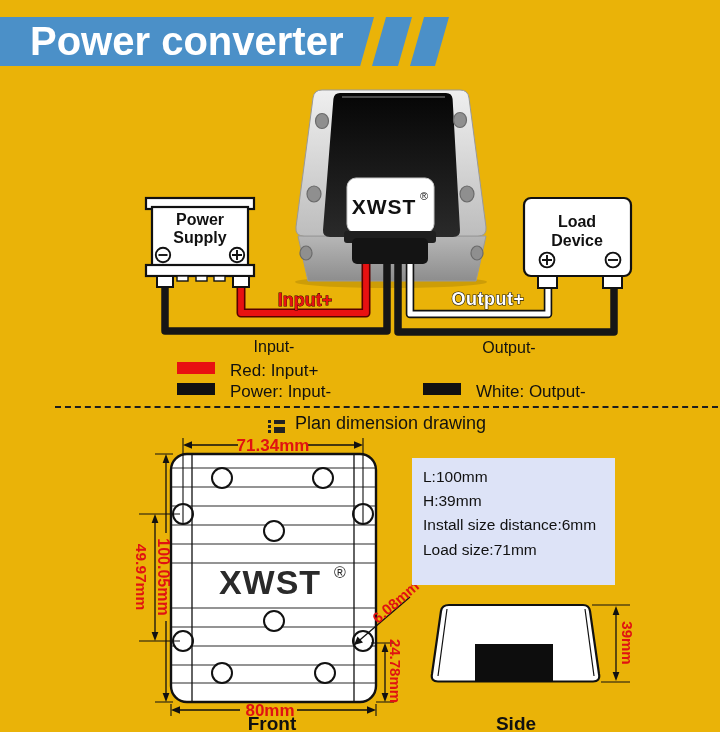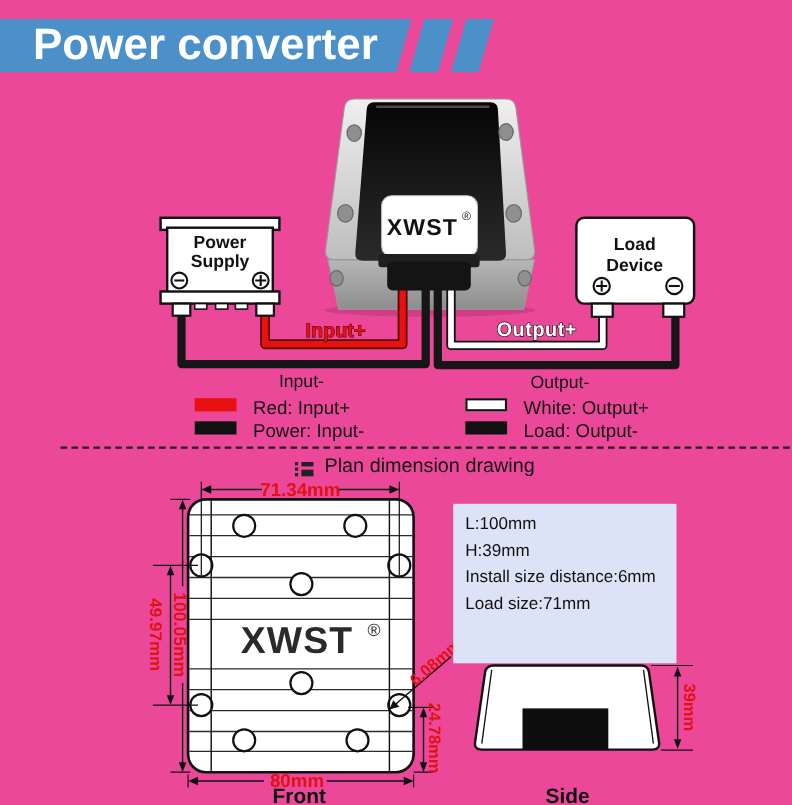--- a/index.html
+++ b/index.html
@@ -1,16 +1,16 @@
 <!DOCTYPE html>
 <html style="--brand: #4b90c8; --red: #e01212; --wire-red: #e81111; --info-bg: #dde3f7; --ink: #111111;"><head>
 <meta charset="utf-8">
 <style>
   html,body{margin:0;padding:0;background:#fff;}
-  .canvas{position:relative;width:720px;height:732px;background:#ec4899;overflow:hidden;
+  .canvas{position:relative;width:720px;height:732px;background:#eab308;overflow:hidden;
           font-family:"Liberation Sans",sans-serif;color:var(--ink);}
   :root{--brand:#4b90c8;--red:#e01212;--wire-red:#e81111;--info-bg:#dde3f7;--ink:#111111;}
 
   
   .banner-main{position:absolute;left:0;top:17px;width:374px;height:49px;background:var(--brand);
                clip-path:polygon(0 0,100% 0,96.3% 100%,0 100%);}
   .banner-title{position:absolute;left:30px;top:0;height:49px;line-height:49px;
                 font-size:40px;font-weight:bold;color:#fff;white-space:nowrap;}
   .banner-slash{position:absolute;top:17px;height:49px;background:var(--brand);}
   .slash1{left:372px;width:40px;clip-path:polygon(35% 0,100% 0,65% 100%,0 100%);}
@@ -34,21 +34,21 @@
   .swatch.black{background:#111;}
   .swatch.white{background:#fff;border:2.4px solid #111;box-sizing:border-box;}
   .legend-label{font-size:17px;line-height:1;color:#111;white-space:nowrap;}
 
   
   .divider{position:absolute;left:55px;top:406px;width:663px;border-top:2.6px dashed #1d1d1d;}
   .plan-heading{position:absolute;left:268px;top:413px;display:flex;align-items:flex-end;gap:9px;}
   .plan-heading-label{font-size:18px;color:#111;white-space:nowrap;}
 
   
-  .info-box{position:absolute;left:412px;top:458px;width:203px;height:145px;
+  .info-box{position:absolute;left:412px;top:458px;width:203px;height:127px;
             background:var(--info-bg);padding:7px 0 0 11px;box-sizing:border-box;}
   .info-box div{font-size:15.5px;line-height:24.2px;color:#111;white-space:nowrap;}
 </style>
 </head>
 <body>
 
 <div class="canvas">
 
   <div class="banner-main">
     <span class="banner-title">Power converter</span>
@@ -147,27 +147,23 @@
   </svg>
 
   <div class="legend-item" style="left:177px;top:362px">
     <span class="swatch red"></span>
     <span class="legend-label">Red: Input+</span>
   </div>
   <div class="legend-item" style="left:177px;top:383px">
     <span class="swatch black"></span>
     <span class="legend-label">Power: Input-</span>
   </div>
-  <div class="legend-item" style="left:423px;top:362px">
-    <span class="swatch white"></span>
-    <span class="legend-label">White: Output+</span>
-  </div>
   <div class="legend-item" style="left:423px;top:383px">
     <span class="swatch black"></span>
-    <span class="legend-label">Load: Output-</span>
+    <span class="legend-label">White: Output-</span>
   </div>
 
   <div class="divider"></div>
   <div class="plan-heading">
     <svg style="position:static" width="18" height="15" viewBox="0 0 18 15">
       <rect x="0" y="1" width="3" height="3" fill="#222"></rect>
       <rect x="0" y="6" width="3" height="3" fill="#222"></rect>
       <rect x="0" y="11" width="3" height="3" fill="#222"></rect>
       <rect x="6" y="1" width="11" height="4" fill="#222"></rect>
       <rect x="6" y="8" width="11" height="6" fill="#222"></rect>

